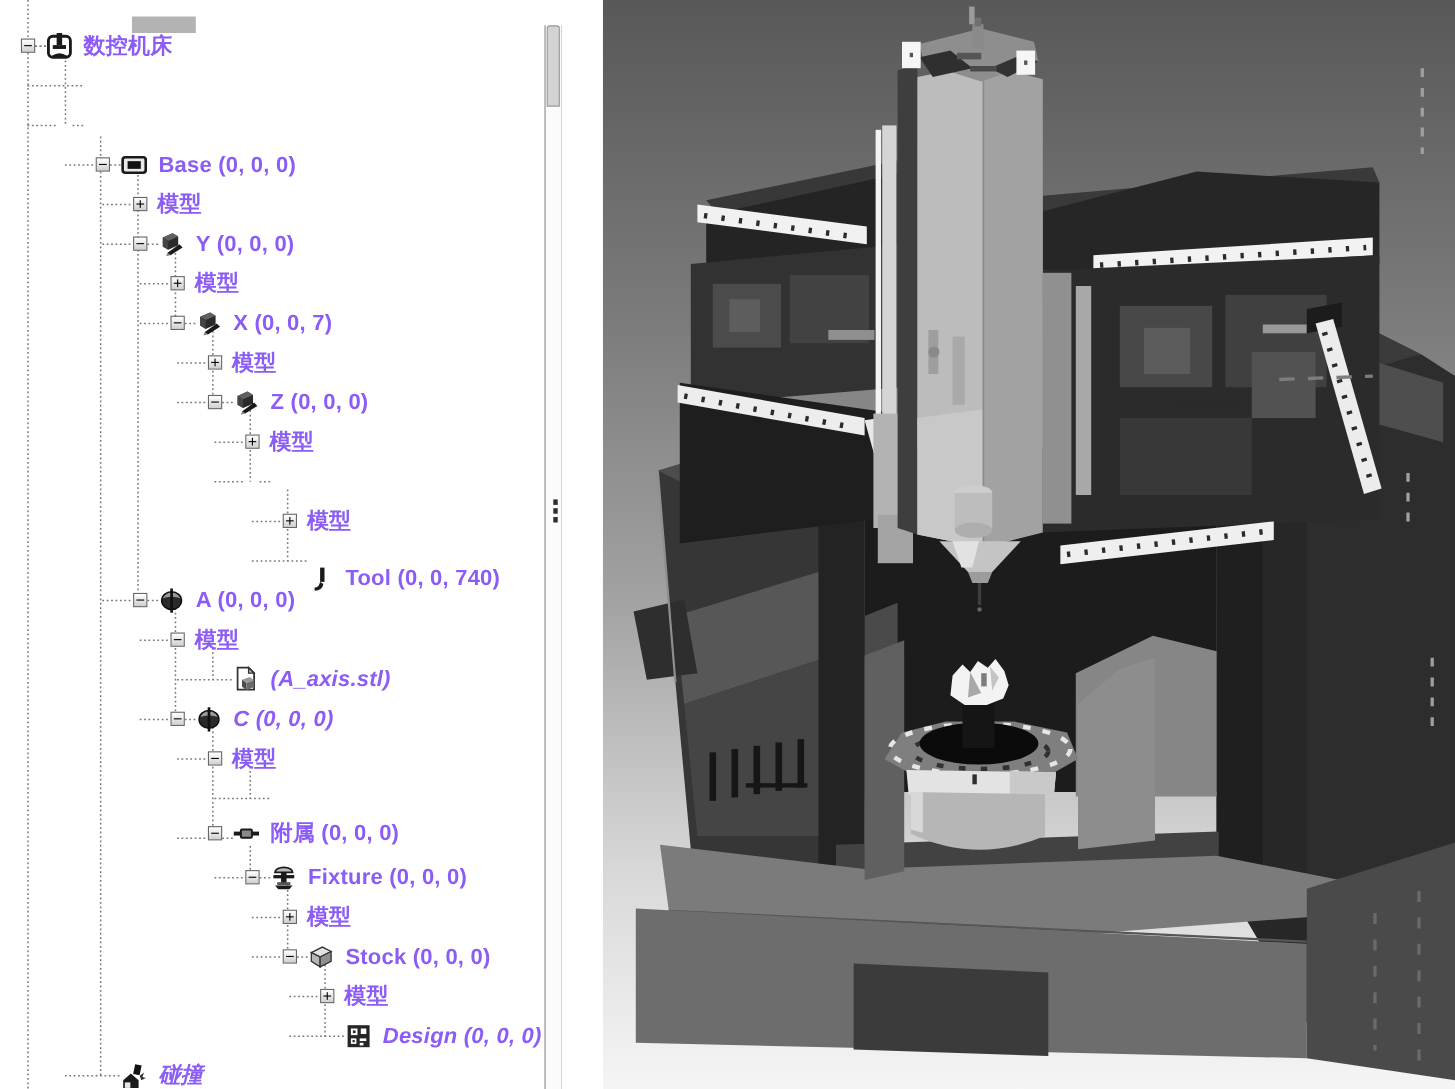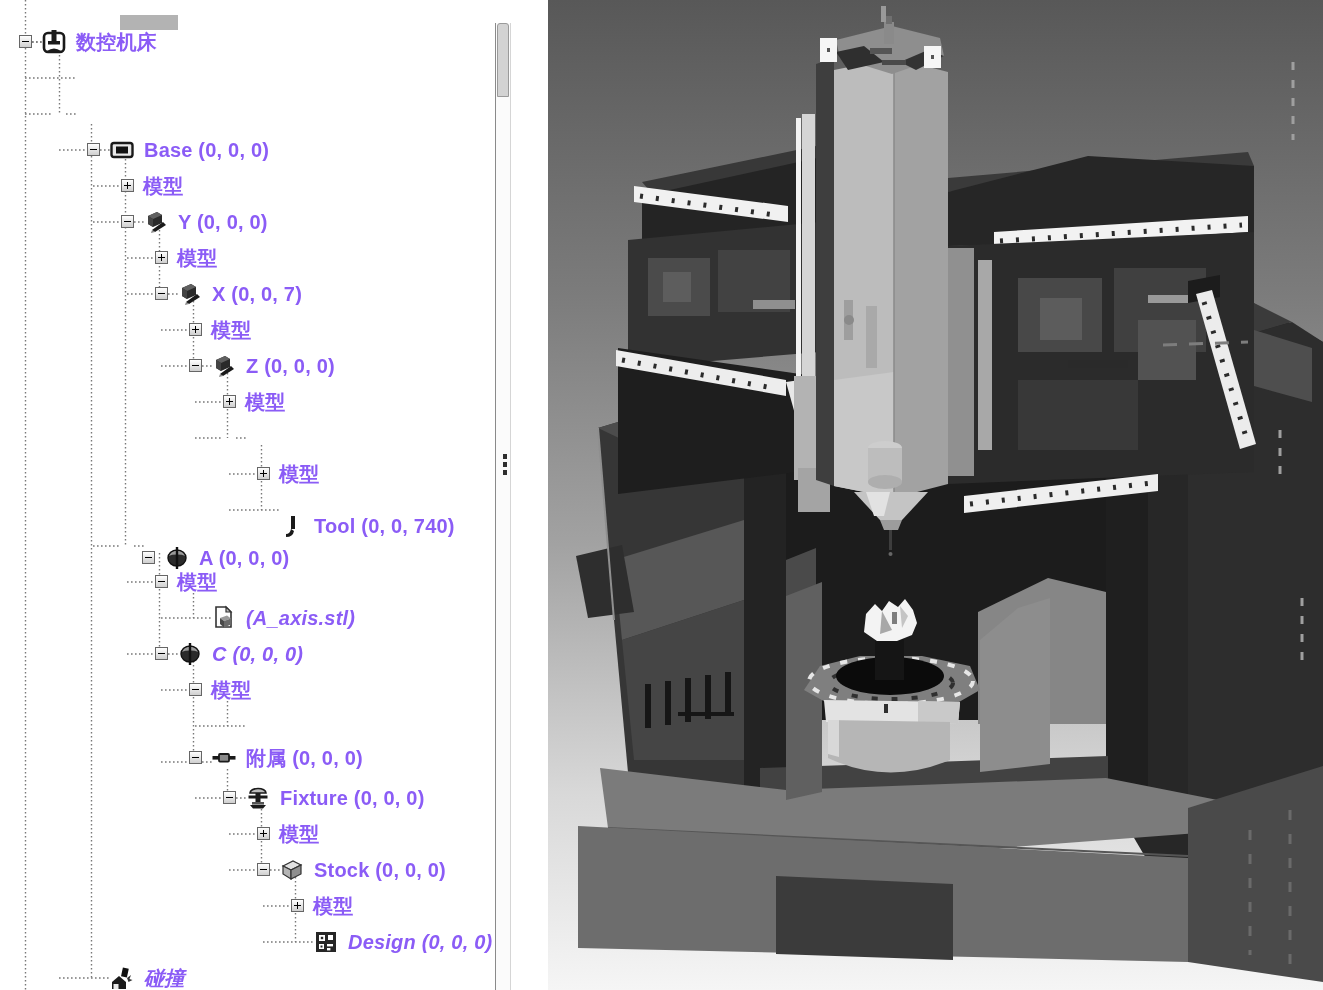--- a/index.html
+++ b/index.html
@@ -205,21 +205,21 @@
         </div>
         <div class="tree-row" style="top: 492px; margin-top: 16px;">
           <span class="ticon" style="left: 280px;">
             <svg viewBox="0 0 24 26">
               <rect x="11" y="3" width="4" height="13" fill="#1a1a1a"></rect>
               <path d="M11,16 q-1,5 -5,5 l0,3 q7,0 8,-6 z" fill="#1a1a1a"></path>
             </svg>
           </span>
           <span class="tlabel" style="left: 314px;">Tool (0, 0, 740)</span>
         </div>
-        <div class="tree-row" style="top: 540px; margin-left: 21px;">
+        <div class="tree-row" style="top: 528px;">
           <span class="ebox" style="left: 121px;">
             <i class="h"></i>
           </span>
           <span class="ticon" style="left: 144px;">
             <svg viewBox="0 0 24 26">
               <ellipse cx="12" cy="13" rx="9" ry="8" fill="#2b2b2b"></ellipse>
               <path d="M3.5,11 a9,8 0 0 1 17,0 a12,5 0 0 0 -17,0" fill="#9a9a9a"></path>
               <rect x="10.8" y="2" width="2.4" height="22" fill="#111"></rect>
               <ellipse cx="12" cy="13" rx="9" ry="8" fill="none" stroke="#111" stroke-width="1.4"></ellipse>
             </svg>

